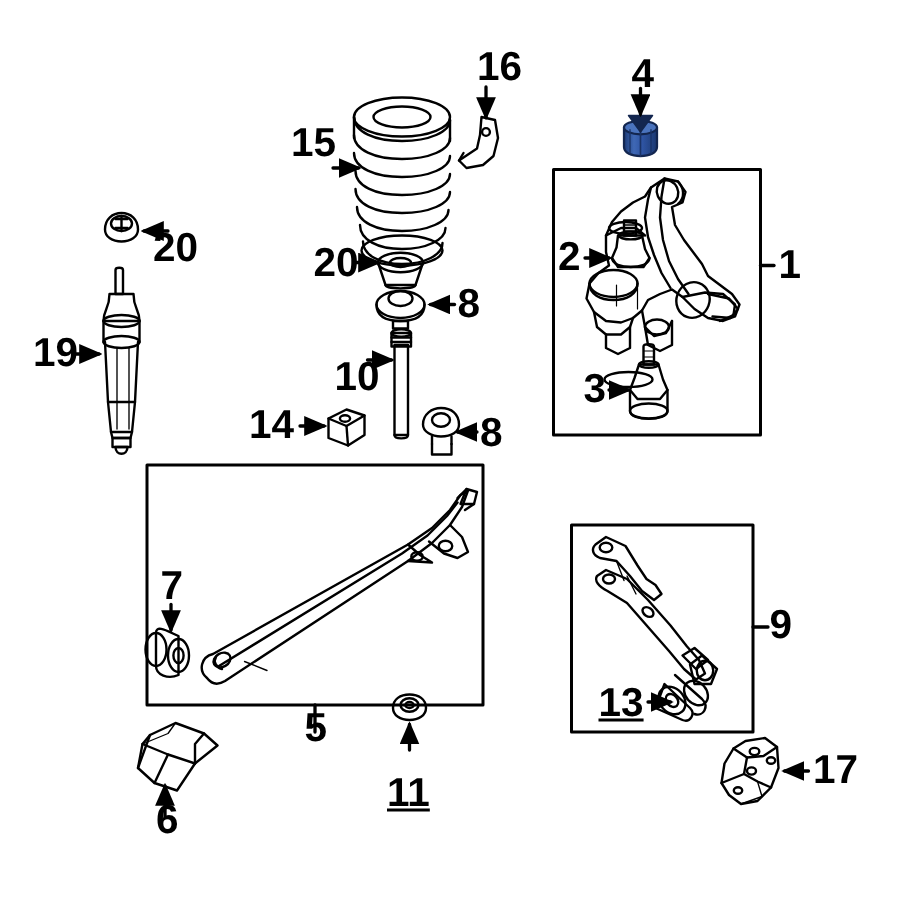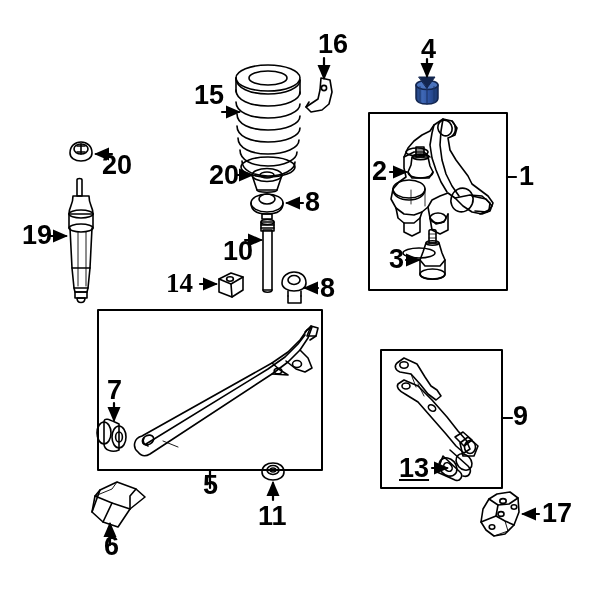--- a/index.html
+++ b/index.html
@@ -303,24 +303,24 @@
   <div class="callout" style="left:519px; top:163px;">1</div>
   <div class="callout" style="left:372px; top:158px;">2</div>
   <div class="callout" style="left:389px; top:246px;">3</div>
   <div class="callout" style="left:421px; top:36px;">4</div>
   <div class="callout" style="left:203px; top:472px;">5</div>
   <div class="callout" style="left:104px; top:533px;">6</div>
   <div class="callout" style="left:107px; top:377px;">7</div>
   <div class="callout" style="left:320px; top:275px;">8</div>
   <div class="callout" style="left:513px; top:403px;">9</div>
   <div class="callout" style="left:223px; top:226px;margin-top:12px;">10</div>
-  <div class="callout" style="left:258px; top:503px;">11</div>
+  <div class="callout" style="left:258px; top:515px;text-decoration:underline;">11</div>
   <div class="callout" style="left:542px; top:500px;">17</div>
   <div class="callout" style="left:399px; top:455px;text-decoration:underline;">13</div>
-  <div class="callout" style="left:166px; top:270px;font-family:Liberation Serif, serif;">14</div>
+  <div class="callout" style="left:166px; top:270px;">14</div>
   <div class="callout" style="left:194px; top:82px;">15</div>
   <div class="callout" style="left:318px; top:31px;">16</div>
   <div class="callout" style="left:305px; top:189px;">8</div>
   <div class="callout" style="left:209px; top:162px;">20</div>
   <div class="callout" style="left:22px;  top:222px;">19</div>
   <div class="callout" style="left:102px; top:142px;margin-top:10px;">20</div>
 
 </div>
 
 </body></html>

